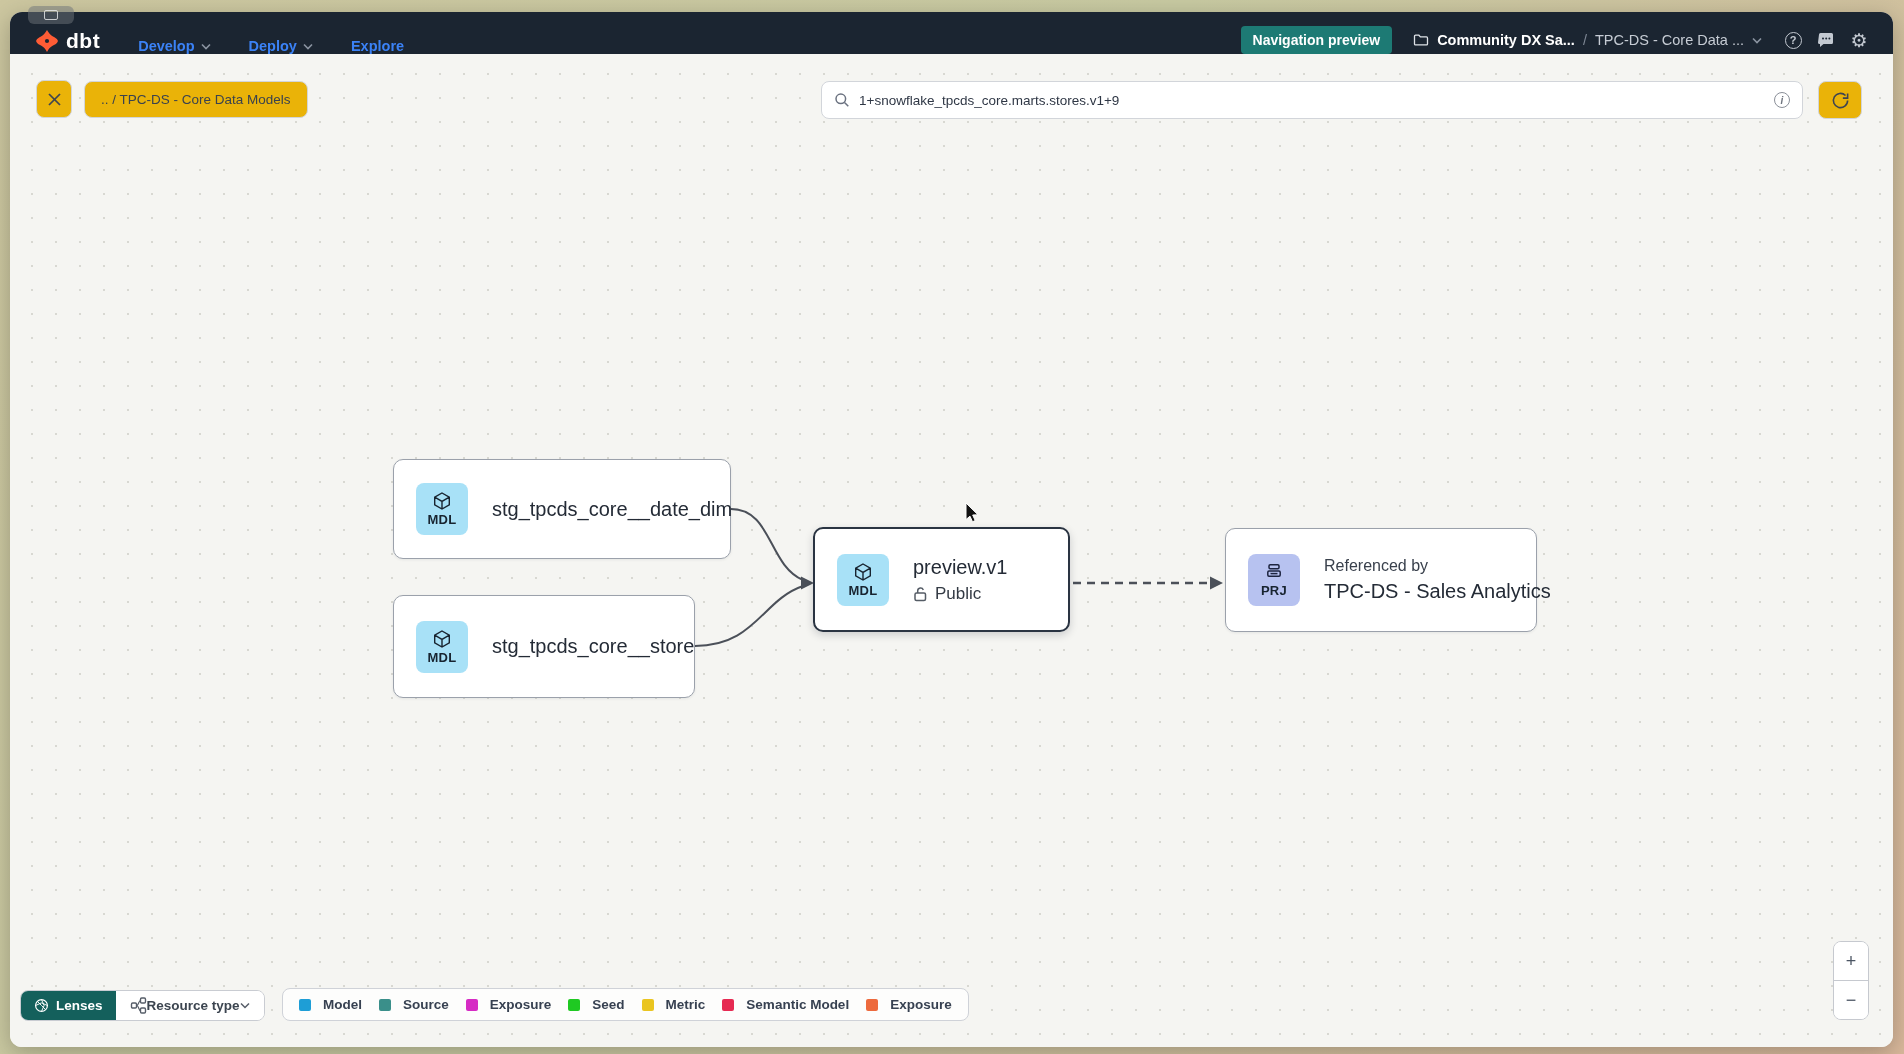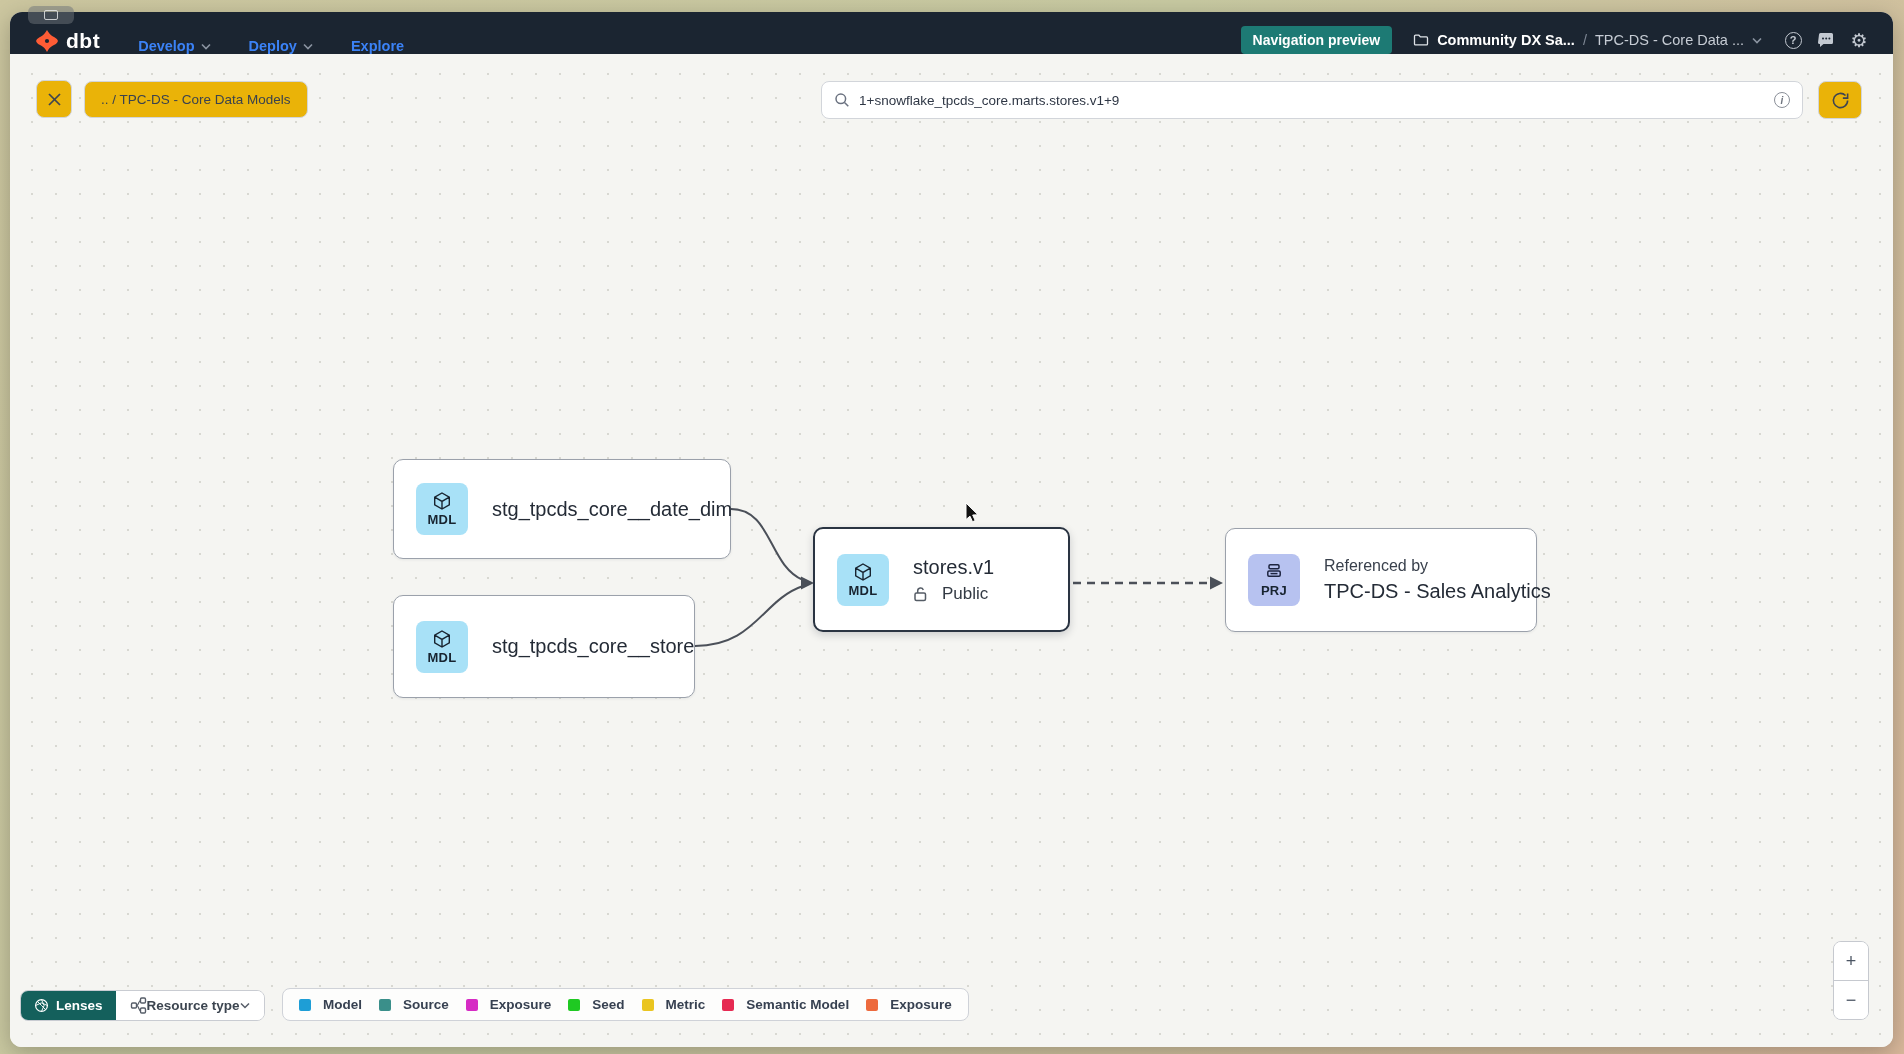--- a/index.html
+++ b/index.html
@@ -61,21 +61,21 @@
   
   .node { position:absolute; background:#fff; border:1px solid #9ba1ab; border-radius:10px;
     display:flex; align-items:center; padding-left:22px; gap:24px; z-index:2;
     box-shadow:0 1px 3px rgba(16,24,40,.07); cursor:pointer; }
   .node.selected { border:2px solid #2a3442; box-shadow:0 3px 8px rgba(16,24,40,.18); }
   .tile { width:52px; height:52px; border-radius:8px; display:flex; flex-direction:column;
     align-items:center; justify-content:center; gap:1px; flex-shrink:0; }
   .tile-label { font-size:13px; font-weight:bold; color:#182430; letter-spacing:.3px; }
   .node-label { font-size:20px; color:#242b36; white-space:nowrap; }
   .node-col { display:flex; flex-direction:column; gap:5px; }
-  .access-row { display:flex; align-items:center; gap:14px; }
+  .access-row { display:flex; align-items:center; gap:7px; }
   .access-text { font-size:17px; color:#333a44; }
   .node-sub { font-size:16px; color:#39404c; }
 
   
   .segmented { position:absolute; left:10px; top:978px; height:31px; display:flex;
     border-radius:8px; overflow:hidden; border:1px solid #c9ccd2; z-index:5;
     background:#fff; }
   .seg-lenses { background:#14605c; color:#fff; display:flex; align-items:center; gap:7px;
     padding:0 13px; font-size:13.5px; font-weight:bold; cursor:pointer; }
   .seg-resource { display:flex; align-items:center; gap:0; padding:0 14px;
@@ -222,21 +222,21 @@
   </div>
 
   <div class="node selected" style="left:803px; top:515px; width:257px; height:105px;">
     <div class="tile" style="background: rgb(168, 225, 247);">
       <svg width="20" height="20" viewBox="0 0 20 20">
         <path d="M10 2 L17.3 6.2 L17.3 13.8 L10 18 L2.7 13.8 L2.7 6.2 Z M2.7 6.2 L10 10.4 L17.3 6.2 M10 10.4 L10 18" fill="none" stroke="#182430" stroke-width="1.4"></path>
       </svg>
       <span class="tile-label">MDL</span>
     </div>
     <div class="node-col">
-      <span class="node-label">stores.v1</span>
+      <span class="node-label">preview.v1</span>
       <div class="access-row">
         <svg width="15" height="16" viewBox="0 0 15 16">
           <rect x="2" y="7" width="10.5" height="7.5" rx="1.5" fill="none" stroke="#555c66" stroke-width="1.5"></rect>
           <path d="M4.7 7 V4.8 a2.9 2.9 0 0 1 5.6 -0.9" fill="none" stroke="#555c66" stroke-width="1.5"></path>
         </svg>
         <span class="access-text">Public</span>
       </div>
     </div>
   </div>
 

